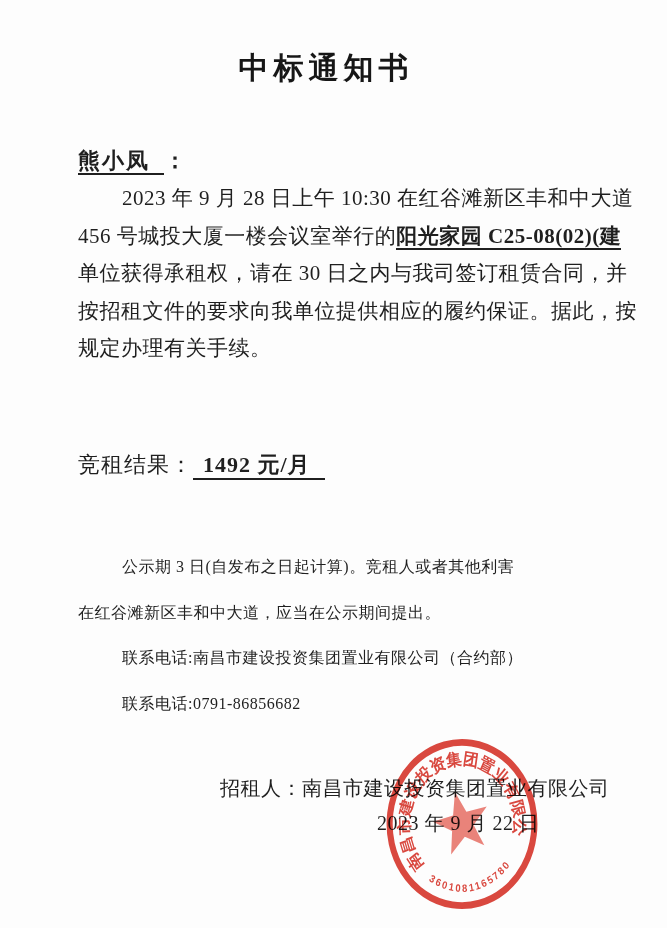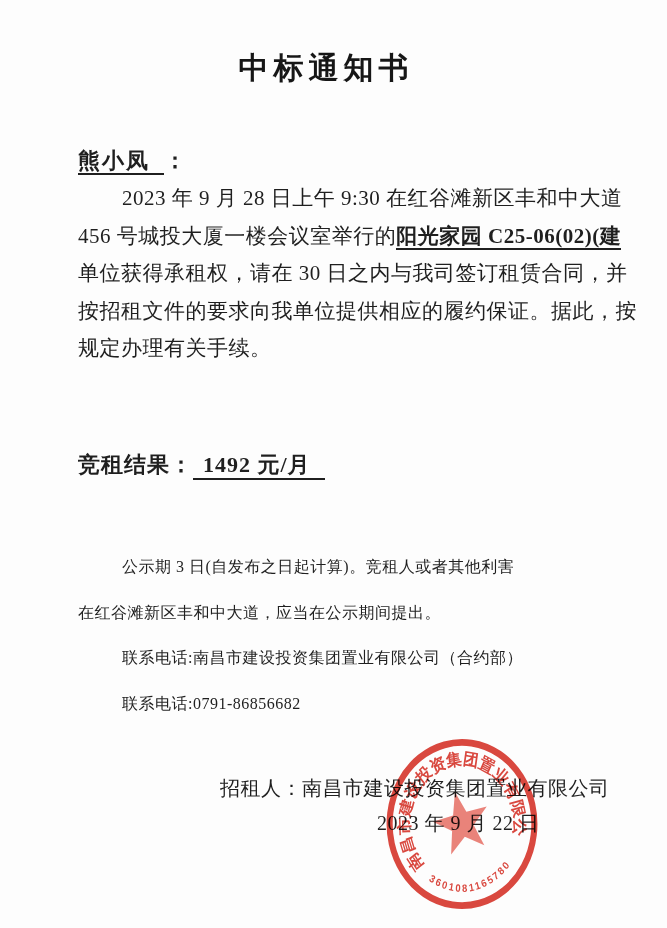--- a/index.html
+++ b/index.html
@@ -29,21 +29,21 @@
     position:absolute;top:544px;left:78px;width:540px;
     font-size:16px;letter-spacing:0.5px;
   }
   .para2 .line{line-height:45.5px;white-space:nowrap;}
   .indent{text-indent:44px;}
   .emph{font-weight:bold;border-bottom:2px solid #1f1f1f;}
   .result-line{
     position:absolute;top:450px;left:78px;
     font-size:22px;white-space:nowrap;letter-spacing:0.5px;
   }
-  .result-line .label{font-weight:bold;letter-spacing:1px;}
+  .result-line .label{font-weight:normal;letter-spacing:1px;}
   .result-line .value{
     font-weight:bold;border-bottom:2px solid #1f1f1f;
     padding:0 14px 1px 10px;letter-spacing:1px;
   }
   .lessor-line{
     position:absolute;top:775px;left:220px;
     font-size:20px;letter-spacing:0.5px;white-space:nowrap;
   }
   .date-line{
     position:absolute;top:810px;left:377px;
@@ -58,22 +58,22 @@
 </head>
 <body>
 
 <div class="page">
 
   <div class="doc-title">中标通知书</div>
 
   <div class="salutation"><span class="uname">熊小凤</span><span>：</span></div>
 
   <div class="para1">
-    <div class="line indent">2023 年 9 月 28 日上午 9:30 在红谷滩新区丰和中大道</div>
-    <div class="line"><span>456 号城投大厦一楼会议室举行的</span><span class="emph">阳光家园 C25-06(02)(建</span></div>
+    <div class="line indent">2023 年 9 月 28 日上午 10:30 在红谷滩新区丰和中大道</div>
+    <div class="line"><span>456 号城投大厦一楼会议室举行的</span><span class="emph">阳光家园 C25-08(02)(建</span></div>
     <div class="line">单位获得承租权，请在 30 日之内与我司签订租赁合同，并</div>
     <div class="line">按招租文件的要求向我单位提供相应的履约保证。据此，按</div>
     <div class="line">规定办理有关手续。</div>
   </div>
 
   <div class="result-line"><span class="label">竞租结果：</span><span class="value">1492 元/月</span></div>
 
   <div class="para2">
     <div class="line indent">公示期 3 日(自发布之日起计算)。竞租人或者其他利害</div>
     <div class="line">在红谷滩新区丰和中大道，应当在公示期间提出。</div>

